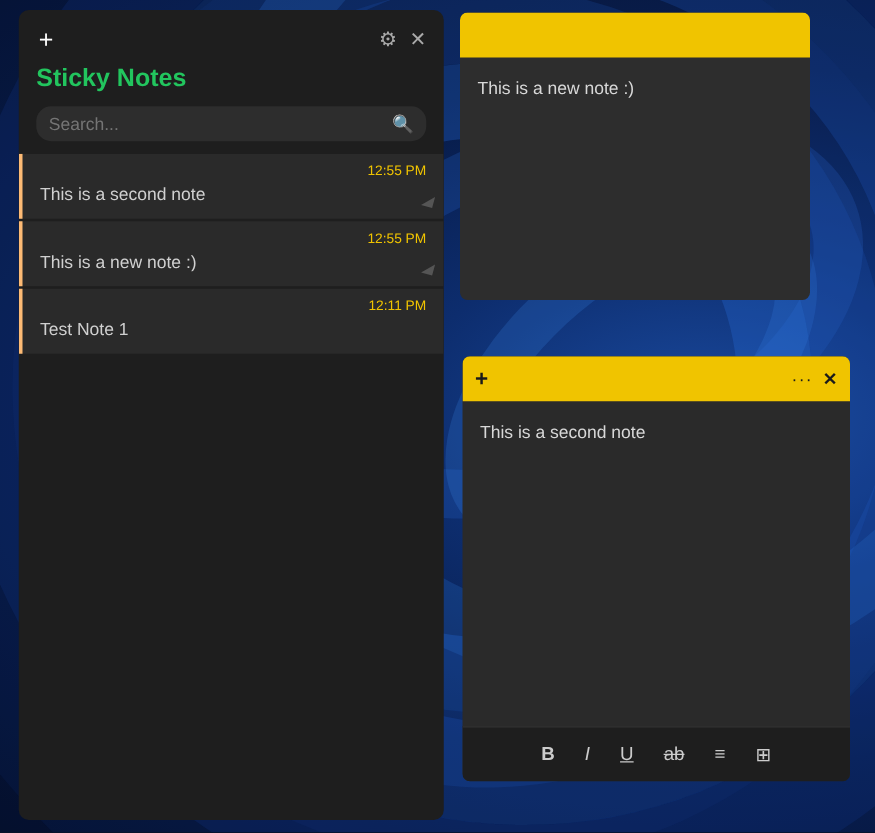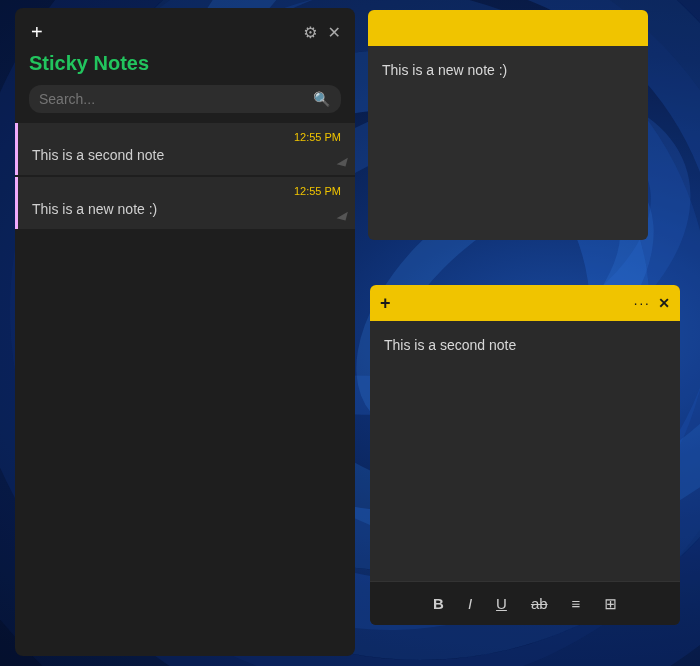--- a/index.html
+++ b/index.html
@@ -164,21 +164,21 @@
     .notes-list {
       flex: 1;
       overflow-y: auto;
     }
 
     .note-item {
       background: #2a2a2a;
       margin-bottom: 2px;
       padding: 8px 14px 12px;
       cursor: pointer;
-      border-left: 3px solid #f0abfc;
+      border-left: 3px solid #fdba74;
       position: relative;
     }
 
     .note-item-header {
       display: flex;
       justify-content: flex-end;
       margin-bottom: 4px;
     }
 
     .note-time {
@@ -351,20 +351,26 @@
     </div>
 
     <div class="note-item">
       <div class="note-item-header">
         <span class="note-time">12:55 PM</span>
       </div>
       <div class="note-preview">This is a new note :)</div>
       <span class="note-pin">◢</span>
     </div>
 
+    <div class="note-item">
+      <div class="note-item-header">
+        <span class="note-time">12:11 PM</span>
+      </div>
+      <div class="note-preview">Test Note 1</div>
+    </div>
 
   </div>
 </div>
 
 <div class="note-window-new">
   <div class="note-titlebar-new">
     
   </div>
   <div class="note-content">This is a new note :)</div>
 </div>

